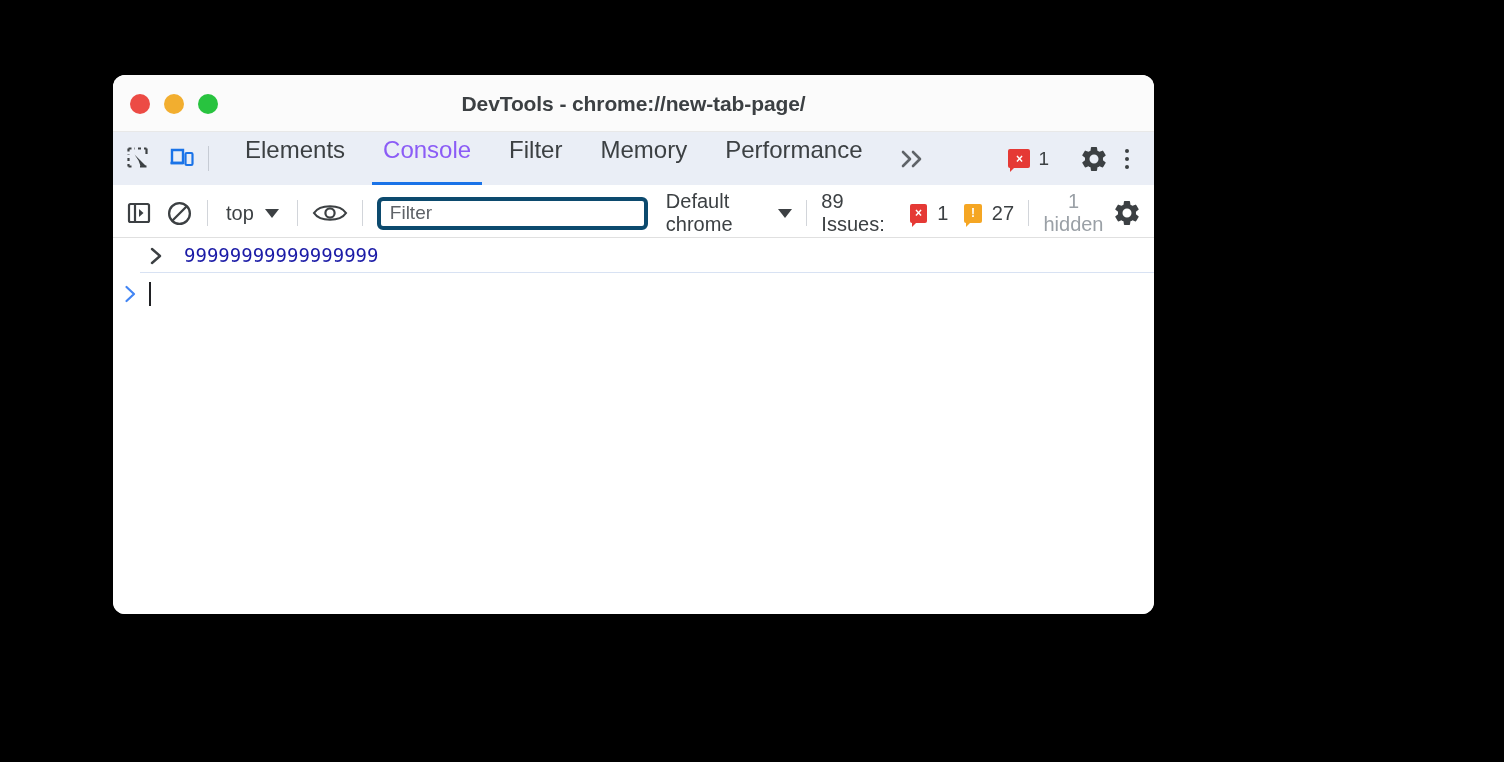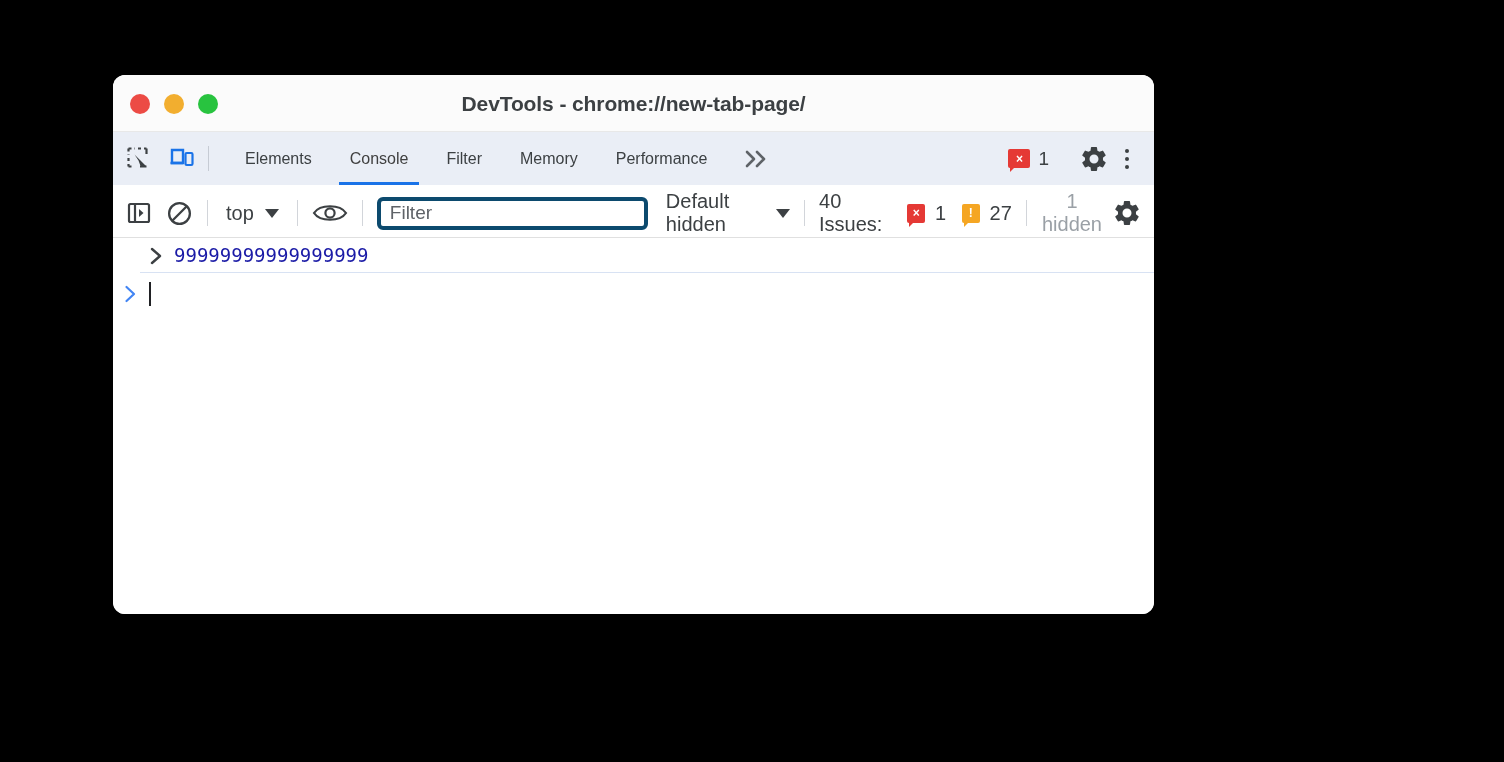--- a/index.html
+++ b/index.html
@@ -53,26 +53,26 @@
     position: relative;
   }
   .tb-icons { display: flex; align-items: center; padding-left: 11px; gap: 13px; }
   .icon-btn {
     display: flex; align-items: center; justify-content: center;
     width: 30px; height: 30px;
   }
   .vsep { width: 1px; background: #c6cbd4; margin: 14px 11px; flex: 0 0 auto; }
   #tabs { display: flex; align-items: stretch; margin-left: 6px; }
   .tab {
-    display: flex; align-items: center;
-    padding: 12px 19px;
-    font-size: 16px; color: #3c4043;
+    display: flex; 
+    padding: 4px 19px;
+    font-size: 24px; color: #3c4043;
     position: relative; white-space: nowrap;
   }
-  .tab.active { color: #404040; }
+  .tab.active { color: #8b5cf6; }
   .tab.active::after {
     content: ""; position: absolute;
     left: 8px; right: 8px; bottom: 0; height: 3px;
     background: #1a73e8;
   }
   #tab-overflow {
     display: flex; align-items: center; padding: 0 12px 0 16px;
     color: #5f6368;
   }
   #tabbar-right {
@@ -141,20 +141,21 @@
   
   #console-body {
     flex: 1 1 auto; background: #ffffff;
     position: relative; overflow: hidden;
   }
   .console-row {
     display: flex; align-items: center;
     padding: 6px 0 6px 0;
     min-height: 34px;
     position: relative;
+    gap: 10px;
   }
   .row-input { border-bottom: 1px solid #d8e2f3; margin-left: 27px; padding-left: 0; }
   .arrow-cell {
     width: 34px; flex: 0 0 auto;
     display: flex; align-items: center; justify-content: center;
     padding-top: 2px;
   }
   .code-text {
     font-family: "DejaVu Sans Mono", monospace;
     font-size: 19px; color: #1a1aa6; letter-spacing: 0px;
@@ -273,26 +274,26 @@
     <div class="ct-sep"></div>
     <div class="icon-btn" style="width:40px;">
       <svg width="36" height="24" viewBox="0 0 36 24">
         <path d="M2 12 C8 3, 28 3, 34 12 C28 21, 8 21, 2 12 Z" stroke="#3c4043" stroke-width="2.2" fill="none"></path>
         <circle cx="18" cy="12" r="4.6" stroke="#3c4043" stroke-width="2.2" fill="none"></circle>
       </svg>
     </div>
     <div class="ct-sep"></div>
     <input id="filter-input" type="text" placeholder="Filter" style="">
     <div class="levels" style="margin-left:18px;">
-      <span>Default hidden</span>
+      <span>Default chrome</span>
       <span class="caret"></span>
     </div>
     <div class="ct-sep"></div>
     <div id="issues-group">
-      <span id="issues-label">40 Issues:</span>
+      <span id="issues-label">89 Issues:</span>
       <span class="badge-err" style="margin-left:6px;">×</span>
       <span class="issue-count">1</span>
       <span class="badge-warn" style="margin-left:6px;">!</span>
       <span class="issue-count">27</span>
     </div>
     <div class="ct-sep"></div>
     <span id="hidden-label">1 hidden</span>
     <div class="icon-btn" style="width:38px;height:38px;margin-left:8px;">
       <svg width="30" height="30" viewBox="0 0 24 24">
         <path fill="#3c4043" d="M19.14 12.94a7.07 7.07 0 0 0 0-1.88l2.03-1.58a.5.5 0 0 0 .12-.64l-1.92-3.32a.5.5 0 0 0-.6-.22l-2.39.96a7.03 7.03 0 0 0-1.62-.94l-.36-2.54a.5.5 0 0 0-.5-.42h-3.84a.5.5 0 0 0-.5.42l-.36 2.54c-.59.24-1.13.56-1.62.94l-2.39-.96a.5.5 0 0 0-.6.22L2.67 8.84a.5.5 0 0 0 .12.64l2.03 1.58a7.07 7.07 0 0 0 0 1.88l-2.03 1.58a.5.5 0 0 0-.12.64l1.92 3.32c.13.22.39.3.6.22l2.39-.96c.5.38 1.03.7 1.62.94l.36 2.54c.04.24.25.42.5.42h3.84c.25 0 .46-.18.5-.42l.36-2.54c.59-.24 1.13-.56 1.62-.94l2.39.96c.22.08.47 0 .6-.22l1.92-3.32a.5.5 0 0 0-.12-.64l-2.03-1.58zM12 15.6A3.6 3.6 0 1 1 12 8.4a3.6 3.6 0 0 1 0 7.2z"></path>

